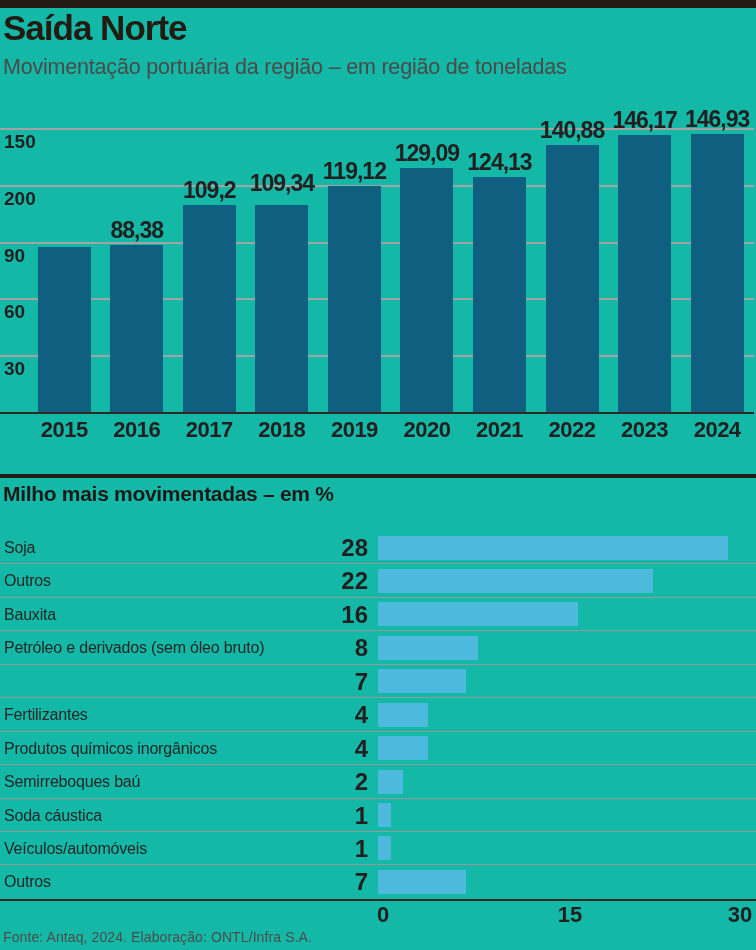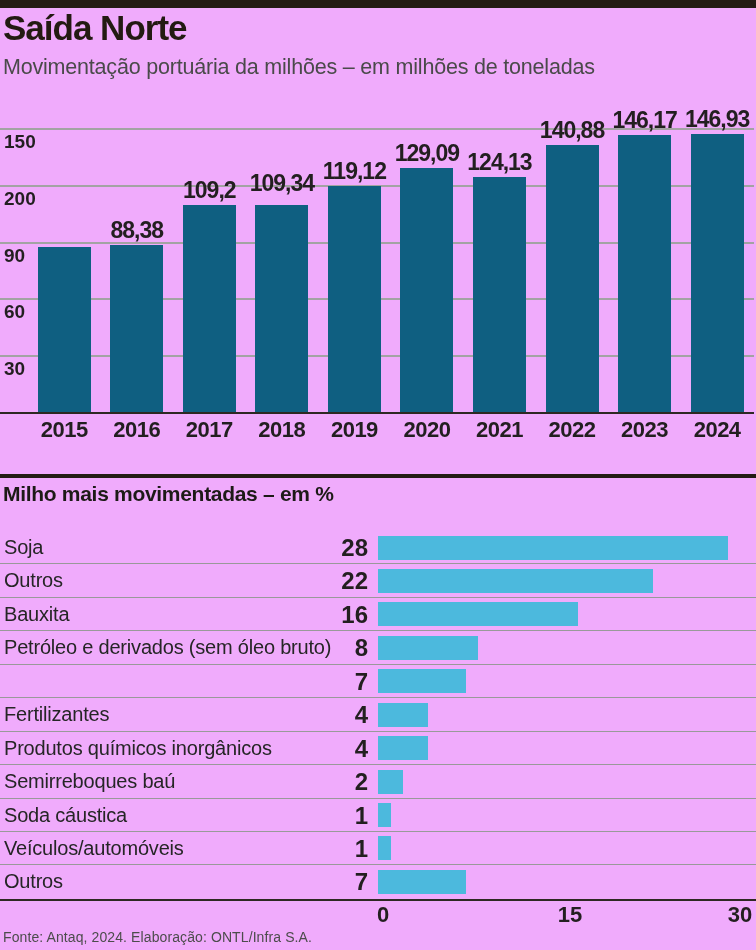--- a/index.html
+++ b/index.html
@@ -1,17 +1,17 @@
 <!DOCTYPE html>
 <html><head>
 <meta charset="utf-8">
 <style>
   html,body{margin:0;padding:0;background:#fff;}
   .page{
-    position:relative; width:756px; height:950px; background:#f0abfc; overflow:hidden;
+    position:relative; width:756px; height:950px; background:#14b8a6; overflow:hidden;
     font-family:"Liberation Sans", sans-serif; color:#231f20;
   }
   .topbar{position:absolute;left:0;top:0;width:756px;height:8px;background:#241b14;}
   .title{
     position:absolute;left:3px;top:8px;margin:0;
     font-size:35px;font-weight:700;letter-spacing:-1px;color:#231a12;
   }
   .subtitle{
     position:absolute;left:3px;top:55px;
     font-size:21.5px;font-weight:400;color:#4a4a4a;letter-spacing:-0.2px;
@@ -32,21 +32,21 @@
   .divider{position:absolute;left:0;top:474px;width:756px;height:4px;background:#241b14;}
   .section-title{
     position:absolute;left:3px;top:482px;
     font-size:21px;font-weight:700;letter-spacing:-0.3px;color:#1d1a17;
   }
   .chart2{position:absolute;left:0;top:531px;width:756px;height:368px;border-bottom:2px solid #2e2823;box-sizing:content-box;}
   .hrow{position:relative;height:33.45px;box-sizing:border-box;border-bottom:1px solid #999;}
   .hrow:last-child{border-bottom:none;}
   .hrow .cat{
     position:absolute;left:4px;top:0;line-height:33px;
-    font-size:20px;color:#262626;letter-spacing:-0.2px;white-space:nowrap;
+    font-size:16px;color:#262626;letter-spacing:-0.2px;white-space:nowrap;
   }
   .hrow .num{
     position:absolute;left:288px;top:0;width:80px;text-align:right;line-height:33px;
     font-size:24px;font-weight:700;color:#231f20;
   }
   .hrow .hbar{position:absolute;left:378px;top:4.5px;height:24px;background:#4cb9dd;}
   .xaxis{position:absolute;left:0;top:902px;width:756px;height:24px;}
   .xaxis .tick{
     position:absolute;width:60px;text-align:center;
     font-size:22px;font-weight:700;color:#231f20;
@@ -55,21 +55,21 @@
     position:absolute;left:3px;top:929px;
     font-size:14px;color:#4c4c4c;letter-spacing:0.1px;
   }
 </style>
 </head>
 <body>
 
 <div class="page">
   <div class="topbar"></div>
   <h1 class="title">Saída Norte</h1>
-  <div class="subtitle">Movimentação portuária da milhões – em milhões de toneladas</div>
+  <div class="subtitle">Movimentação portuária da região – em região de toneladas</div>
 
   <div class="chart1" id="chart1">
       <div class="gridline" style="top: 255.2px;"></div>
       <div class="ytick" style="top: 258.2px;">30</div>
       <div class="gridline" style="top: 198.4px;"></div>
       <div class="ytick" style="top: 201.4px;">60</div>
       <div class="gridline" style="top: 141.6px;"></div>
       <div class="ytick" style="top: 144.6px;">90</div>
       <div class="gridline" style="top: 84.8px;"></div>
       <div class="ytick" style="top: 87.8px;">200</div>

